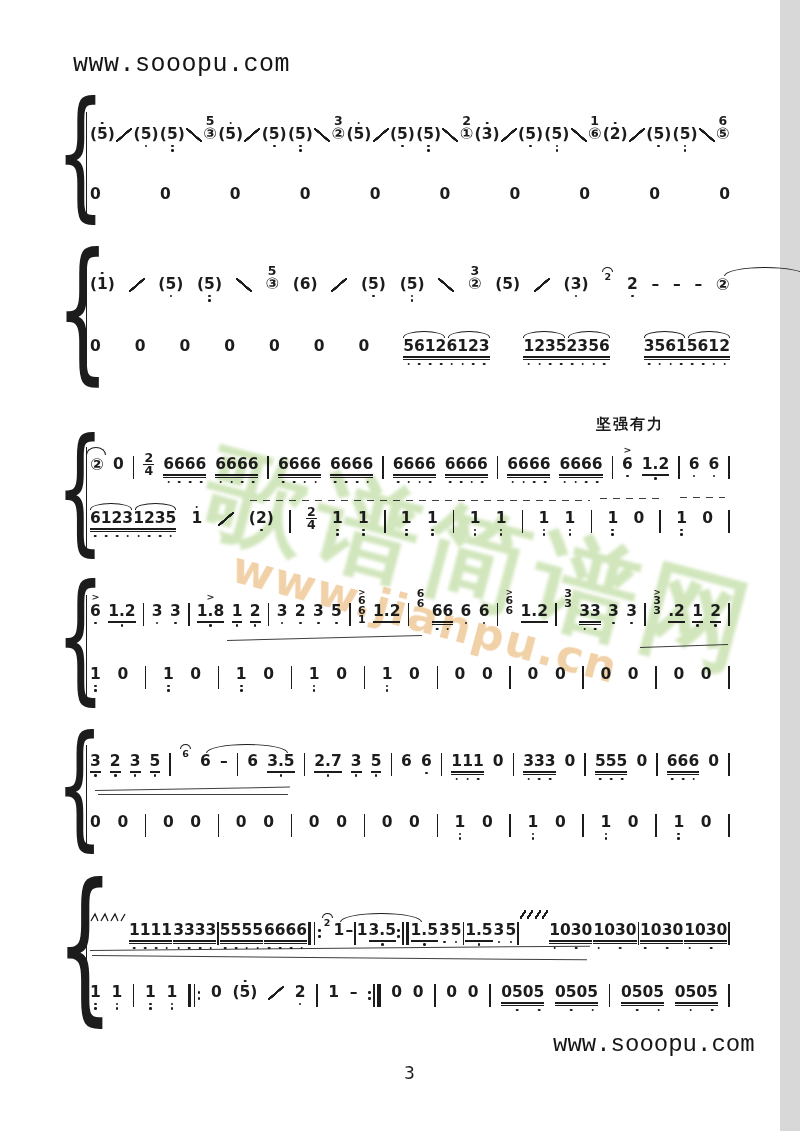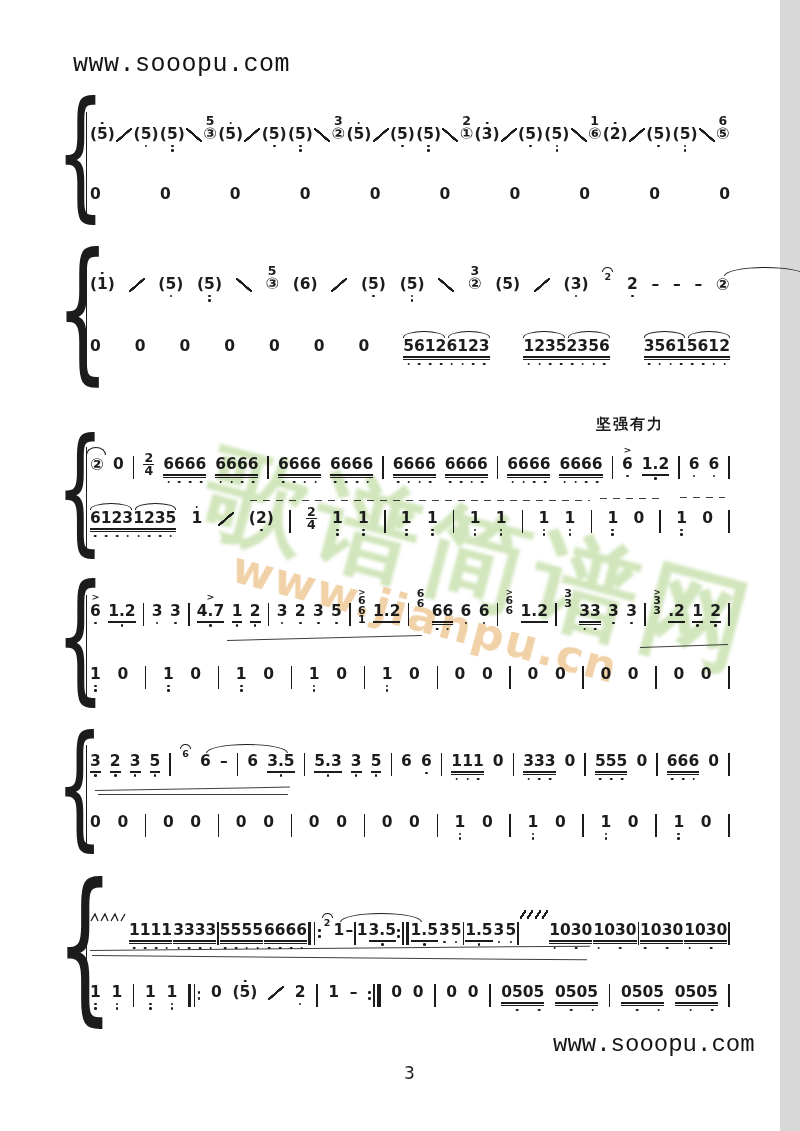--- a/index.html
+++ b/index.html
@@ -804,21 +804,21 @@
         <div class="t">3</div>
         <i class="odot" style="display: block;"></i>
       </div>
       <div class="note">
         <div class="t">3</div>
         <i class="odot" style="display: block;"></i>
       </div>
       <div class="bar"></div>
       <div class="note">
         <div class="acc">&gt;</div>
-        <div class="t">4.7</div>
+        <div class="t">1.8</div>
         <div class="ul"></div>
         <i class="odot" style="display: block;"></i>
       </div>
       <div class="note">
         <div class="t">1</div>
         <div class="ul"></div>
         <i class="odot" style="display: block;"></i>
       </div>
       <div class="note">
         <div class="t">2</div>
@@ -1057,21 +1057,21 @@
       <div class="note">
         <div class="t">6</div>
       </div>
       <div class="note">
         <div class="t">3.5</div>
         <div class="ul"></div>
         <i class="odot" style="display: block;"></i>
       </div>
       <div class="bar"></div>
       <div class="note">
-        <div class="t">5.3</div>
+        <div class="t">2.7</div>
         <div class="ul"></div>
         <i class="odot" style="display: block;"></i>
       </div>
       <div class="note">
         <div class="t">3</div>
         <div class="ul"></div>
         <i class="odot" style="display: block;"></i>
       </div>
       <div class="note">
         <div class="t">5</div>

